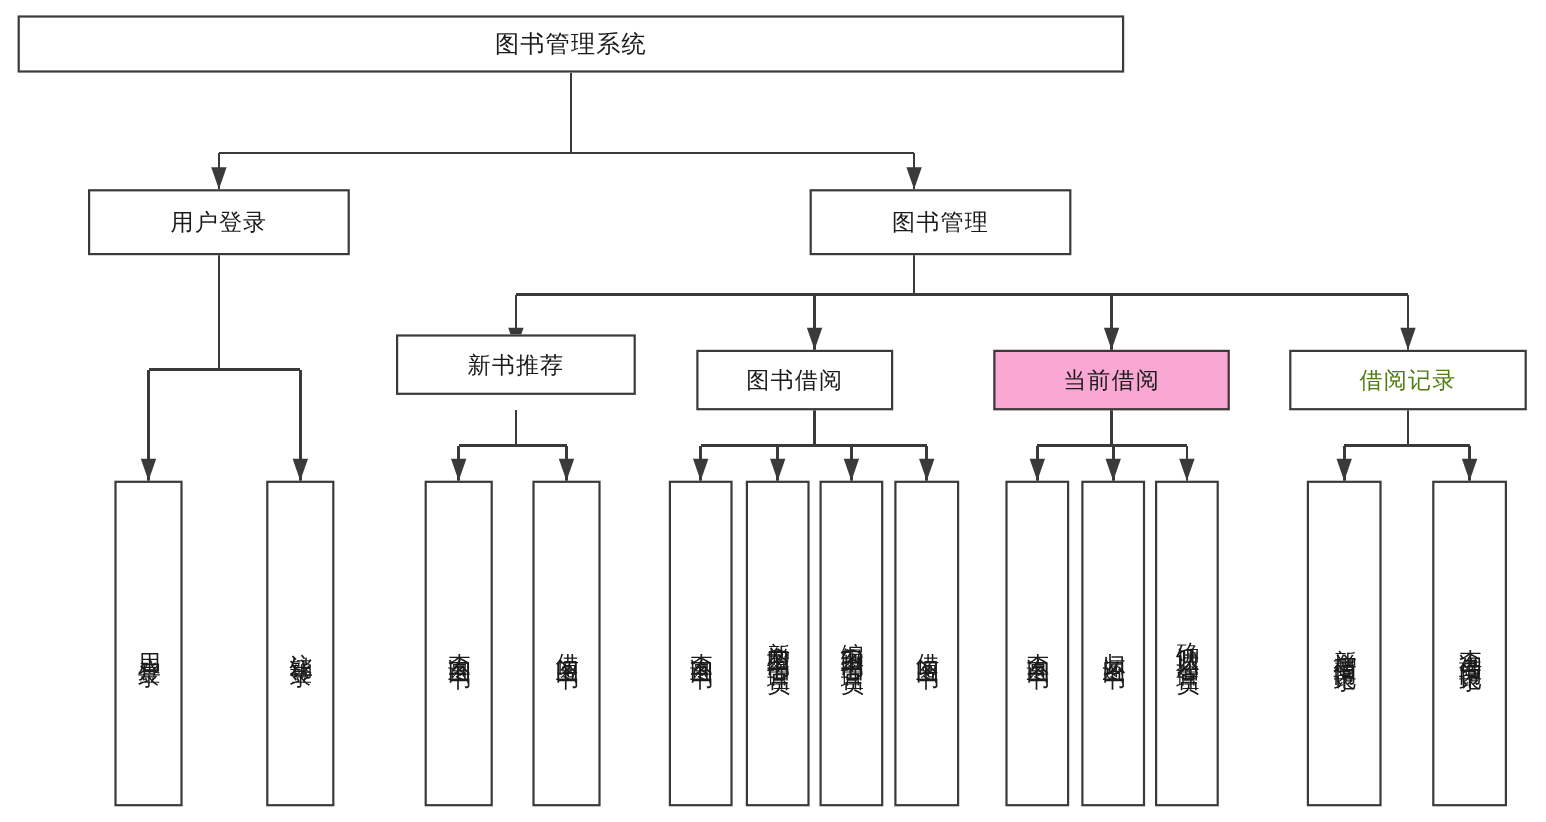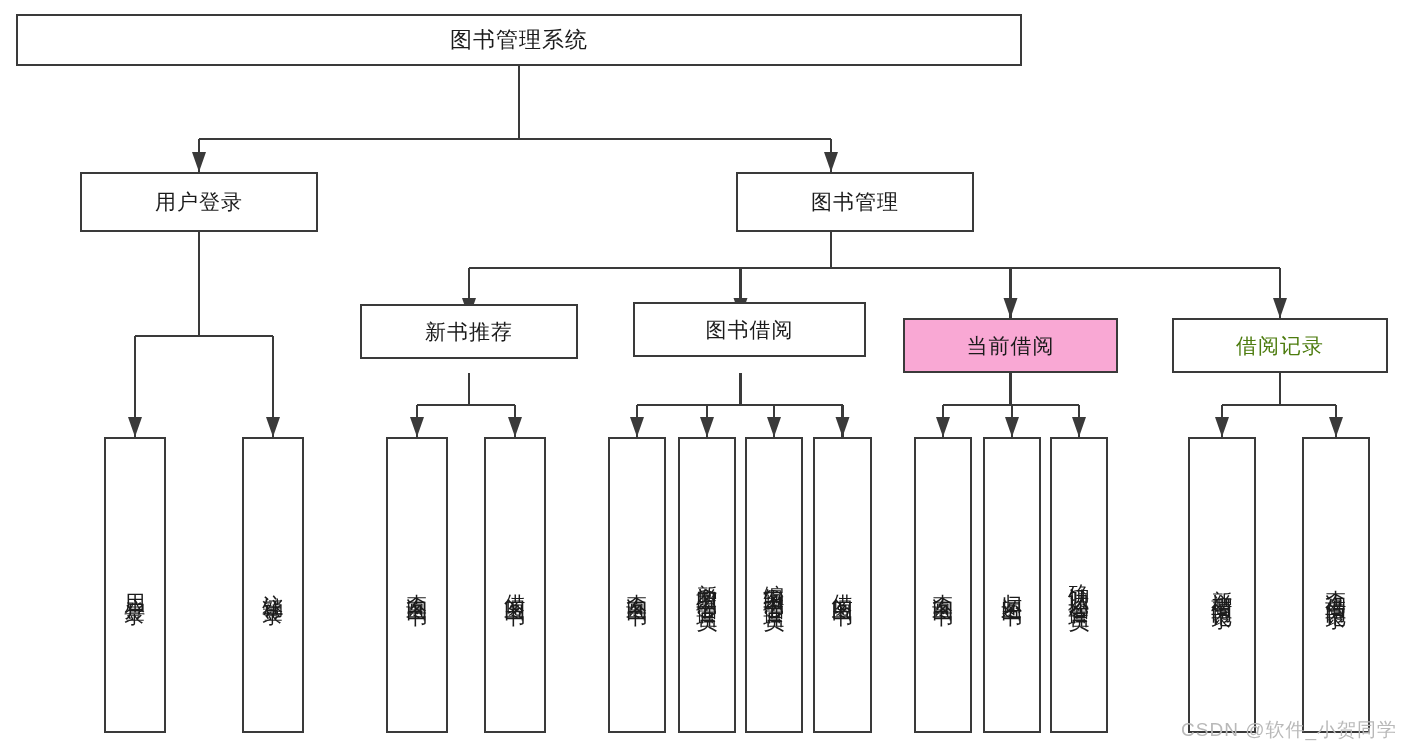--- a/index.html
+++ b/index.html
@@ -114,21 +114,21 @@
       </div>
       <div class="node horizontal" style="left: 80px; top: 172px; width: 238px; height: 60px; border-color: rgb(58, 58, 58); background: rgb(255, 255, 255); color: rgb(27, 27, 27);">
         <span class="label">用户登录</span>
       </div>
       <div class="node horizontal" style="left: 712px; top: 172px; width: 238px; height: 60px; border-color: rgb(58, 58, 58); background: rgb(255, 255, 255); color: rgb(27, 27, 27); margin-left: 24px;">
         <span class="label">图书管理</span>
       </div>
       <div class="node horizontal" style="left: 360px; top: 304px; width: 218px; height: 55px; border-color: rgb(58, 58, 58); background: rgb(255, 255, 255); color: rgb(27, 27, 27);">
         <span class="label">新书推荐</span>
       </div>
-      <div class="node horizontal" style="left: 633px; top: 302px; width: 233px; height: 55px; border-color: rgb(58, 58, 58); background: rgb(255, 255, 255); color: rgb(27, 27, 27);">
+      <div class="node horizontal" style="left: 633px; top: 318px; width: 179px; height: 55px; border-color: rgb(58, 58, 58); background: rgb(255, 255, 255); color: rgb(27, 27, 27);">
         <span class="label">图书借阅</span>
       </div>
       <div class="node horizontal" style="left: 903px; top: 318px; width: 215px; height: 55px; border-color: rgb(58, 58, 58); background: #f9a8d4; color: rgb(27, 27, 27);">
         <span class="label">当前借阅</span>
       </div>
       <div class="node horizontal" style="left: 1172px; top: 318px; width: 216px; height: 55px; border-color: rgb(58, 58, 58); background: rgb(255, 255, 255); color: #4d7c0f;">
         <span class="label">借阅记录</span>
       </div>
       <div class="node vertical" style="left: 104px; top: 437px; width: 62px; height: 296px; border-color: rgb(58, 58, 58); background: rgb(255, 255, 255); color: rgb(27, 27, 27);">
         <span class="label">用户登录</span>
@@ -163,14 +163,13 @@
       <div class="node vertical" style="left: 1050px; top: 437px; width: 58px; height: 296px; border-color: rgb(58, 58, 58); background: rgb(255, 255, 255); color: rgb(27, 27, 27);">
         <span class="label">确认归还（管理员）</span>
       </div>
       <div class="node vertical" style="left: 1188px; top: 437px; width: 68px; height: 296px; border-color: rgb(58, 58, 58); background: rgb(255, 255, 255); color: rgb(27, 27, 27);">
         <span class="label">新增借阅记录</span>
       </div>
       <div class="node vertical" style="left: 1302px; top: 437px; width: 68px; height: 296px; border-color: rgb(58, 58, 58); background: rgb(255, 255, 255); color: rgb(27, 27, 27);">
         <span class="label">查询借阅记录</span>
       </div>
     </div>
-  <div class="watermark">CSDN @软件_小贺同学</div>
 </div>
 
 </body></html>

